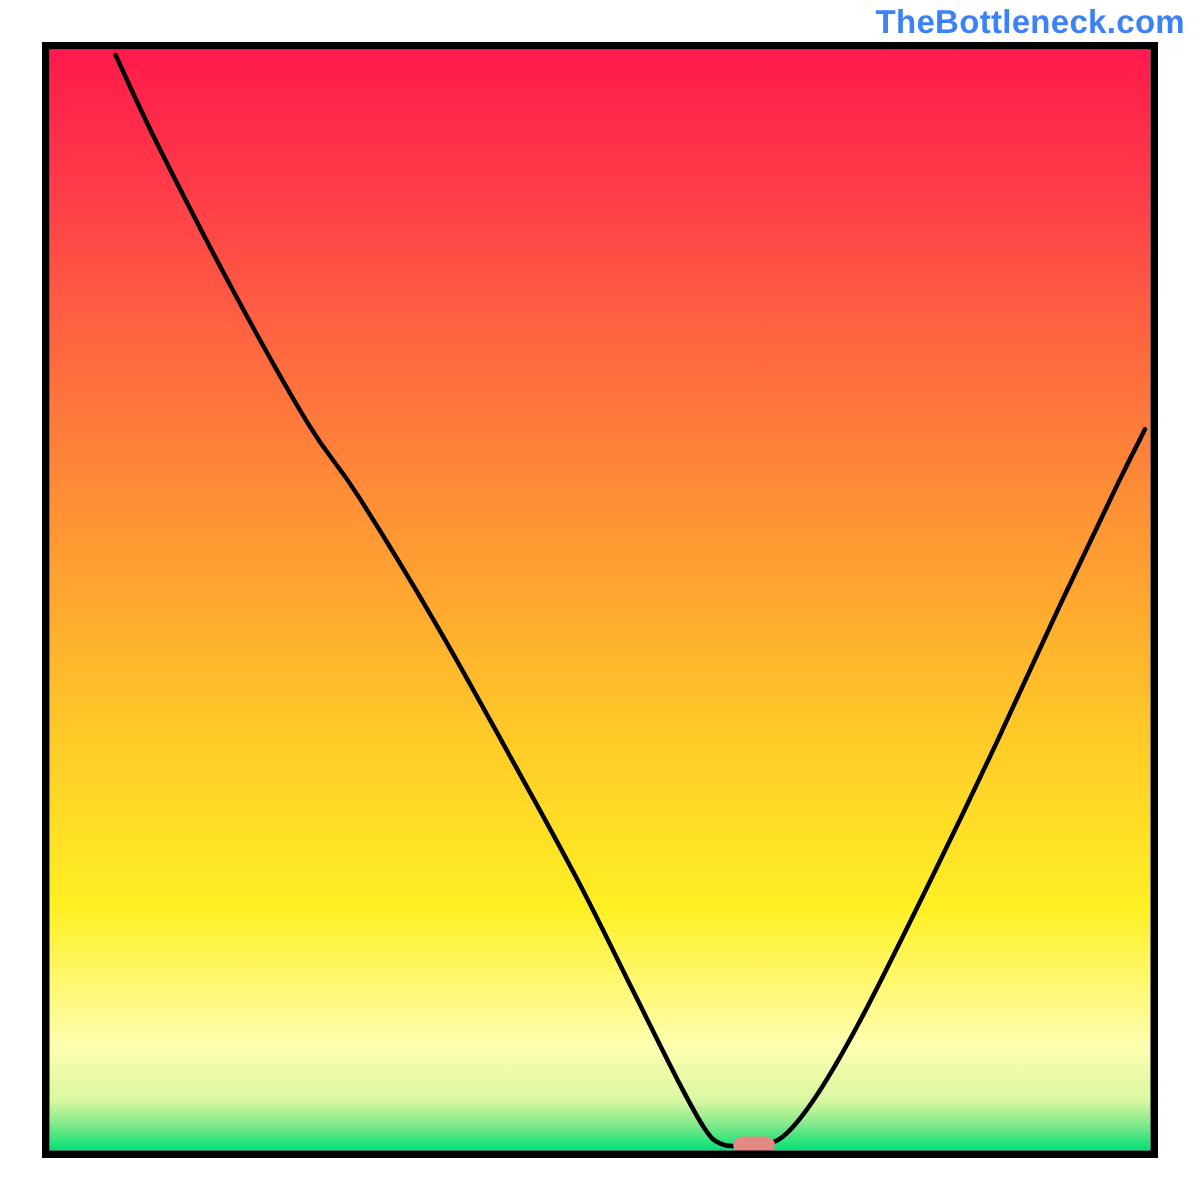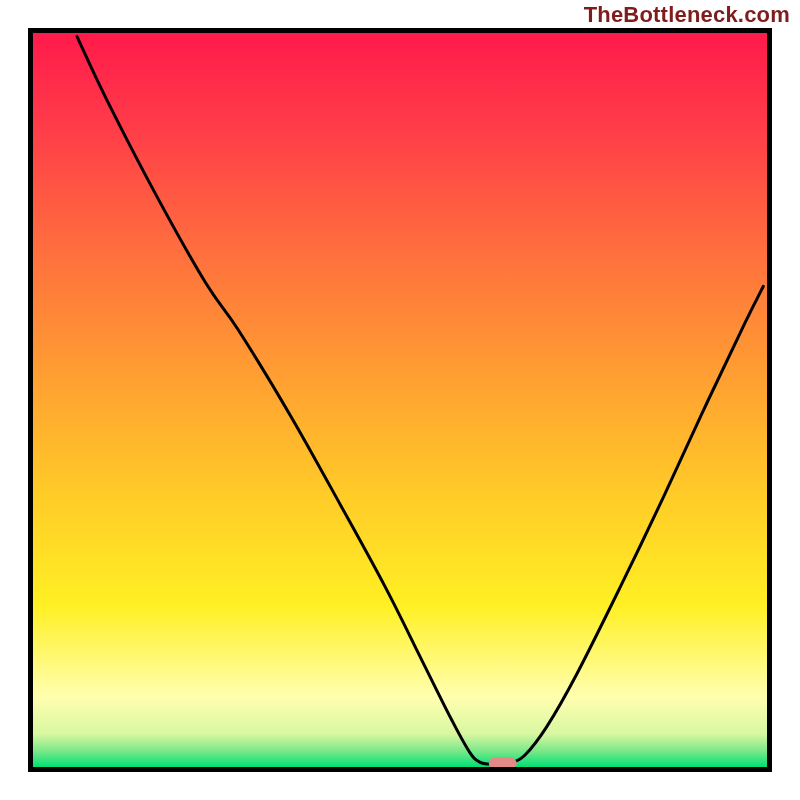--- a/index.html
+++ b/index.html
@@ -14,21 +14,21 @@
     width: 800px;
     height: 800px;
   }
   .watermark {
     position: absolute;
     top: 2px;
     right: 10px;
     font-family: Arial, Helvetica, sans-serif;
     font-size: 22px;
     font-weight: 600;
-    color: #7f1d1d;
+    color: #3b82f6;
     letter-spacing: 0.2px;
   }
   svg {
     display: block;
   }
 </style>
 </head>
 <body>
 
 <div class="chart-container">

